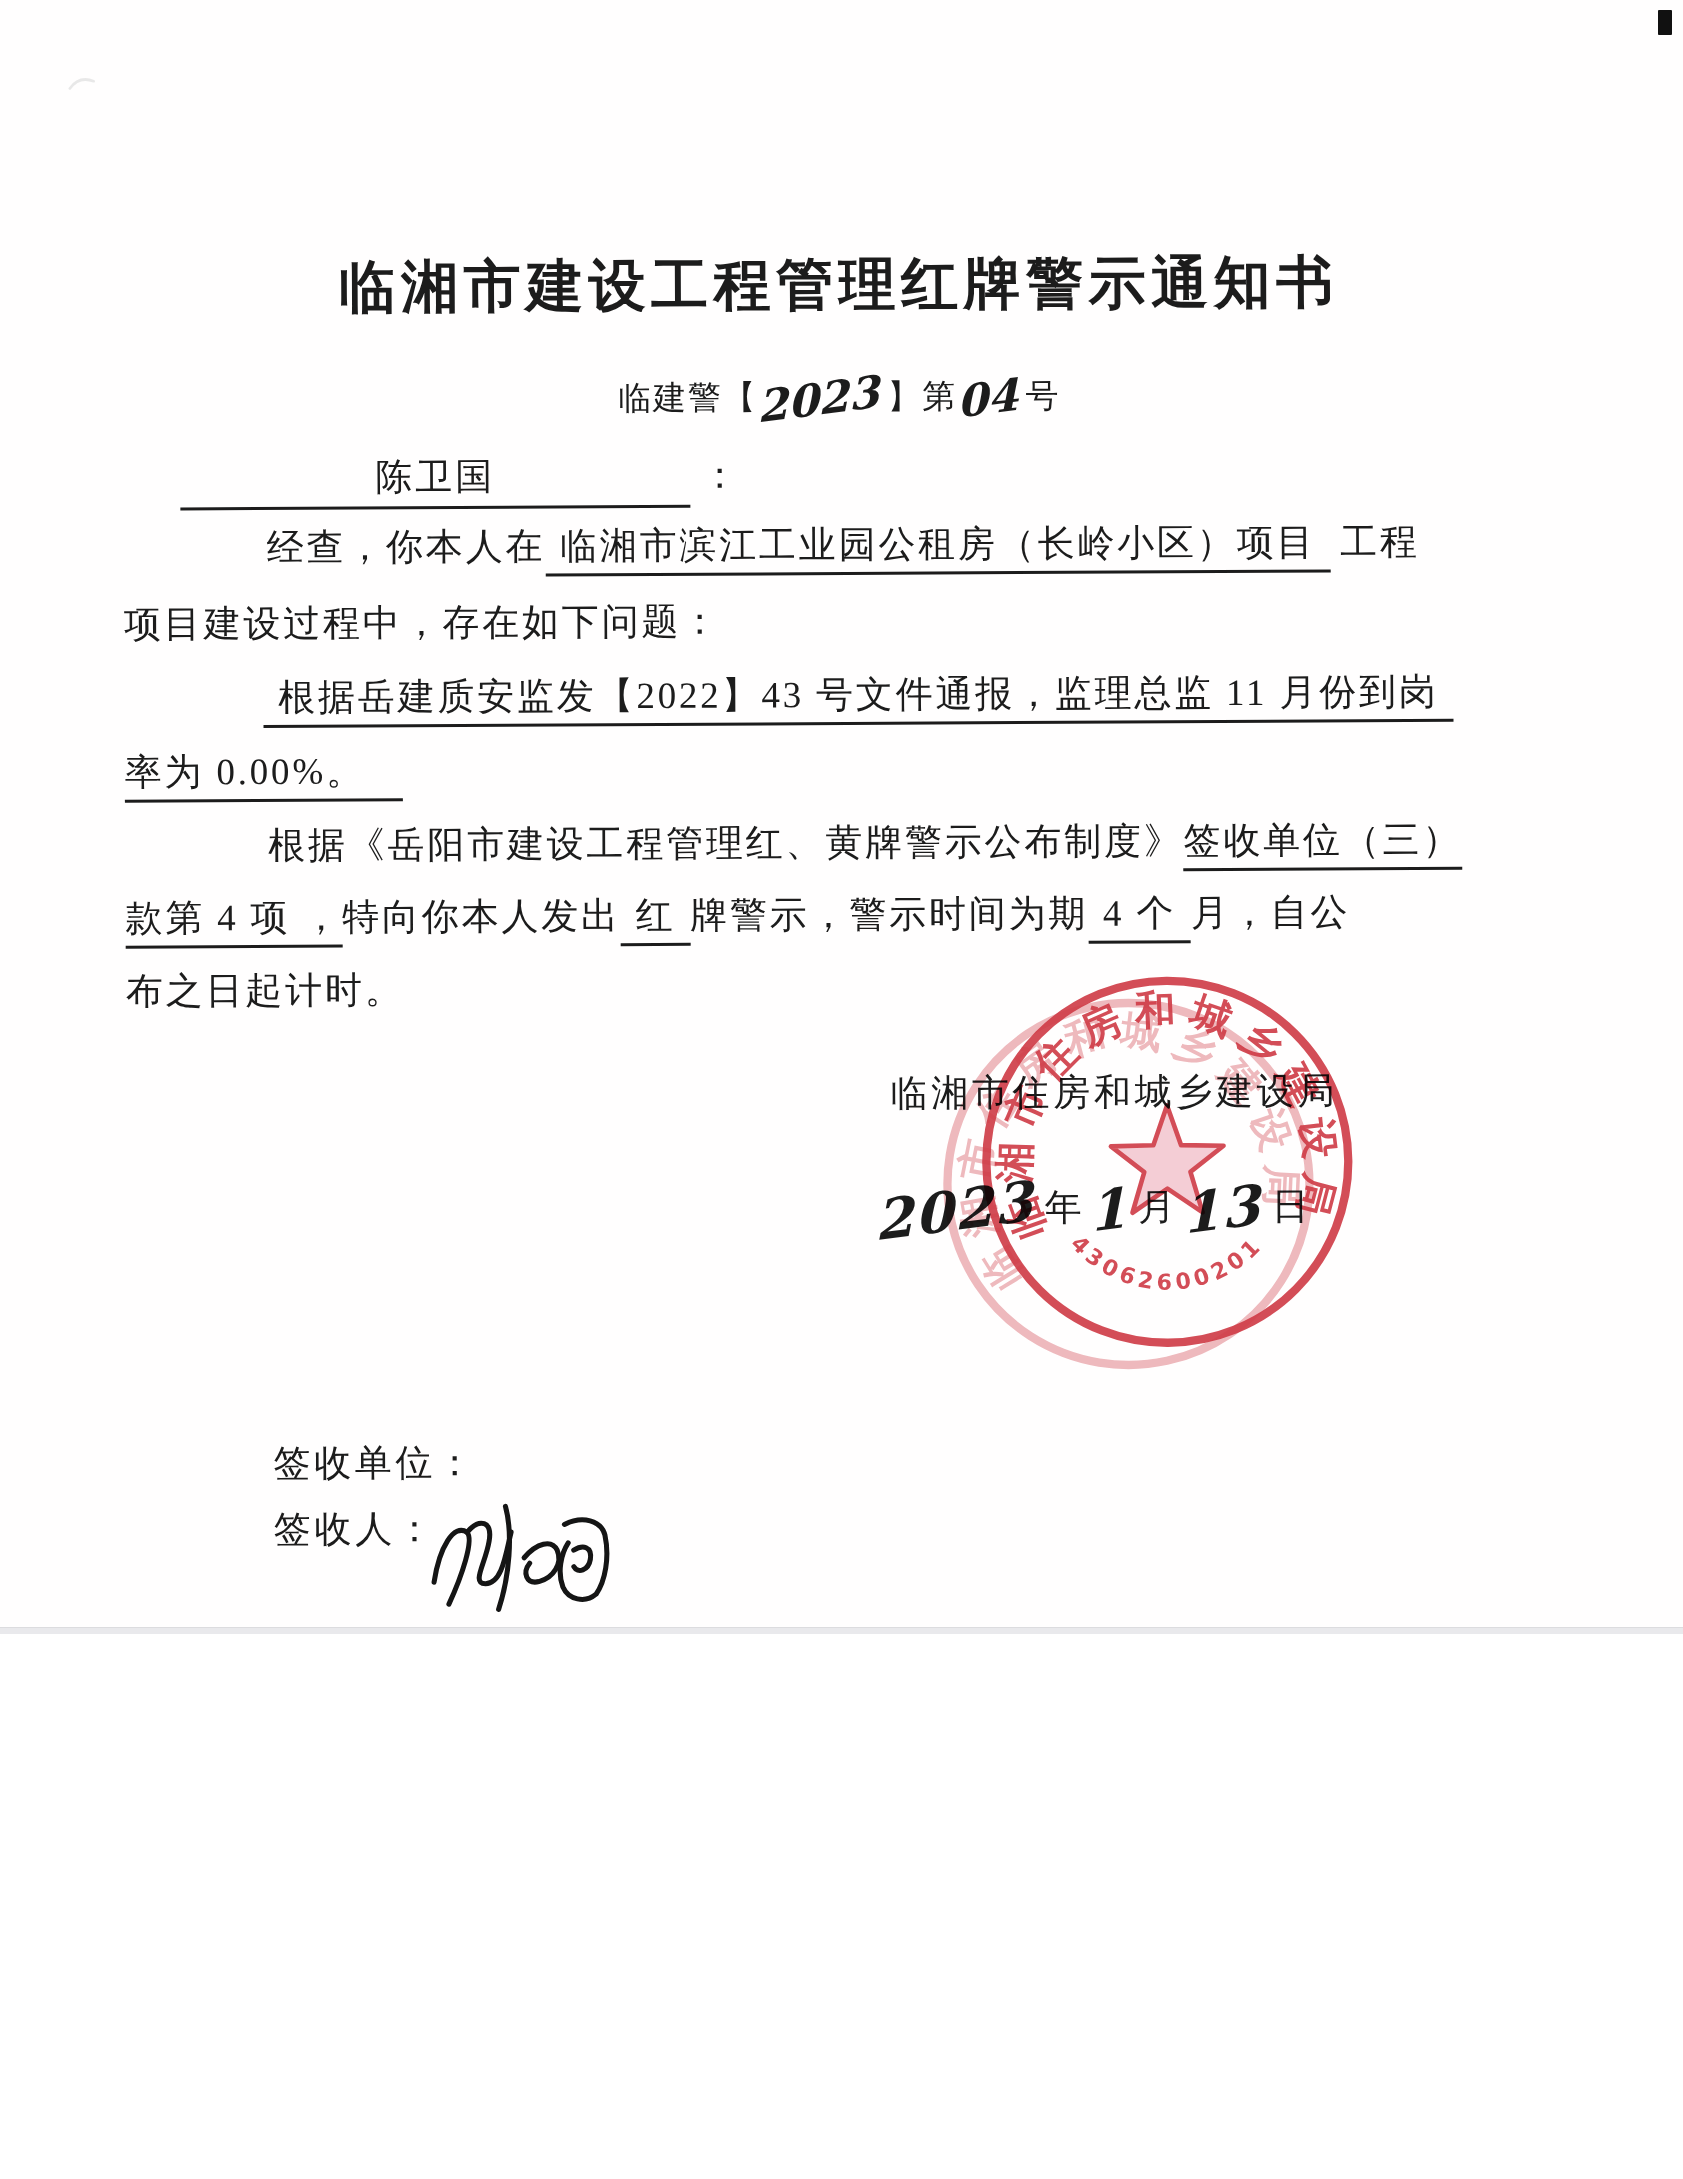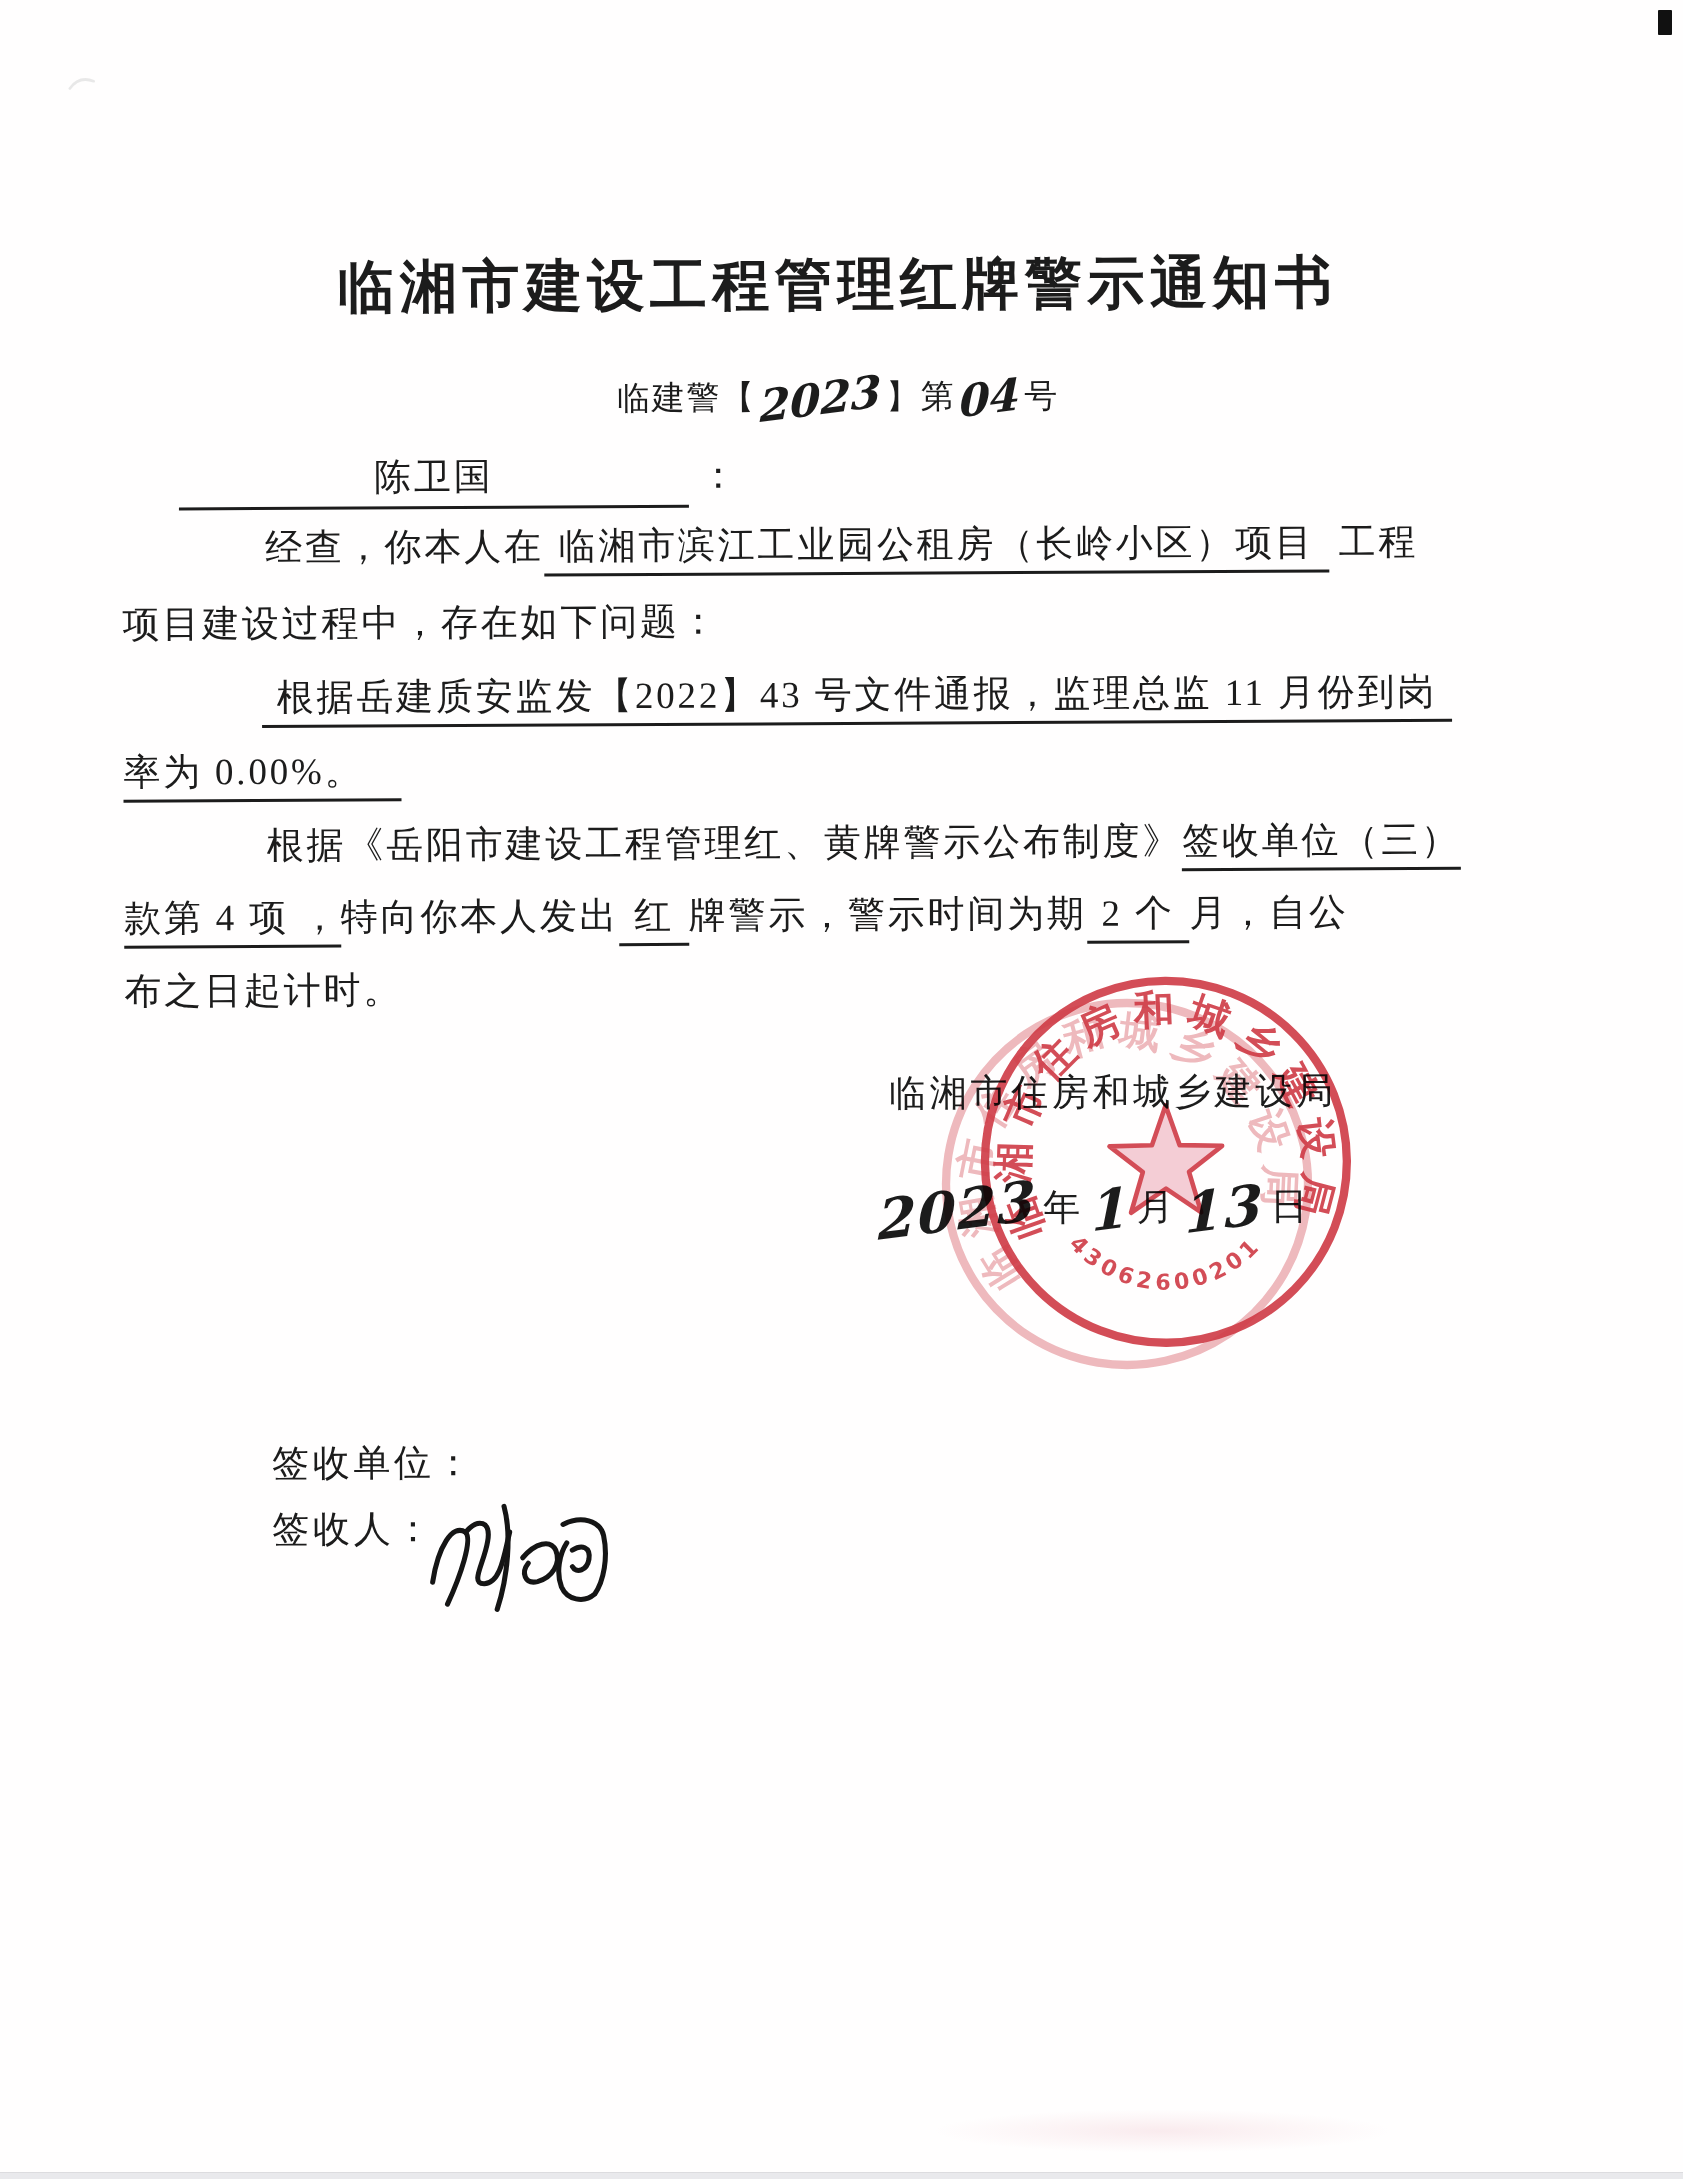--- a/index.html
+++ b/index.html
@@ -2,21 +2,21 @@
 <html style="--seal-red: #cf3a45; --ink-black: #1c1c1c;font-size:14.8px"><head>
 <meta charset="utf-8">
 <style>
   :root{
     --seal-red:#cf3a45;
     --ink-black:#1c1c1c;
   }
   html,body{margin:0;padding:0;background:#ffffff;}
   .page{
     position:relative;
-    width:1683px;height:2179px;
+    width:1683px;height:1634px;
     background:#fffefe;
     overflow:hidden;
     font-family:"Liberation Serif","DejaVu Serif",serif;
     color:var(--ink-black);
   }
   .sheet{position:absolute;inset:0;transform:rotate(-0.3deg);}
   .corner-mark{
     position:absolute;right:11px;top:10px;width:14px;height:25px;
     background:#111;border-radius:0.9px;
   }
@@ -131,21 +131,21 @@
 
     <div class="line" style="top:746px;">
       <span class="u" style="padding-right:37px;">率为 0.00%。</span>
     </div>
 
     <div class="line" style="left:268px;top:820px;">
       <span>根据《岳阳市建设工程管理红、黄牌警示公布制度》</span><span class="u">签收单位（三）</span>
     </div>
 
     <div class="line" style="top:892px;">
-      <span class="u">款第 4 项 ，</span><span>特向你本人发出</span><span class="u pad">红</span><span>牌警示，警示时间为期</span><span class="u pad">2 个</span><span>月，自公</span>
+      <span class="u">款第 4 项 ，</span><span>特向你本人发出</span><span class="u pad">红</span><span>牌警示，警示时间为期</span><span class="u pad">4 个</span><span>月，自公</span>
     </div>
 
     <div class="line" style="top:965px;">
       <span>布之日起计时。</span>
     </div>
 
     <div class="issuer-name">临湘市住房和城乡建设局</div>
 
     <div class="stamp-wrap">
       <svg class="stamp-ghost" width="397" height="397" viewBox="0 0 430 430">

